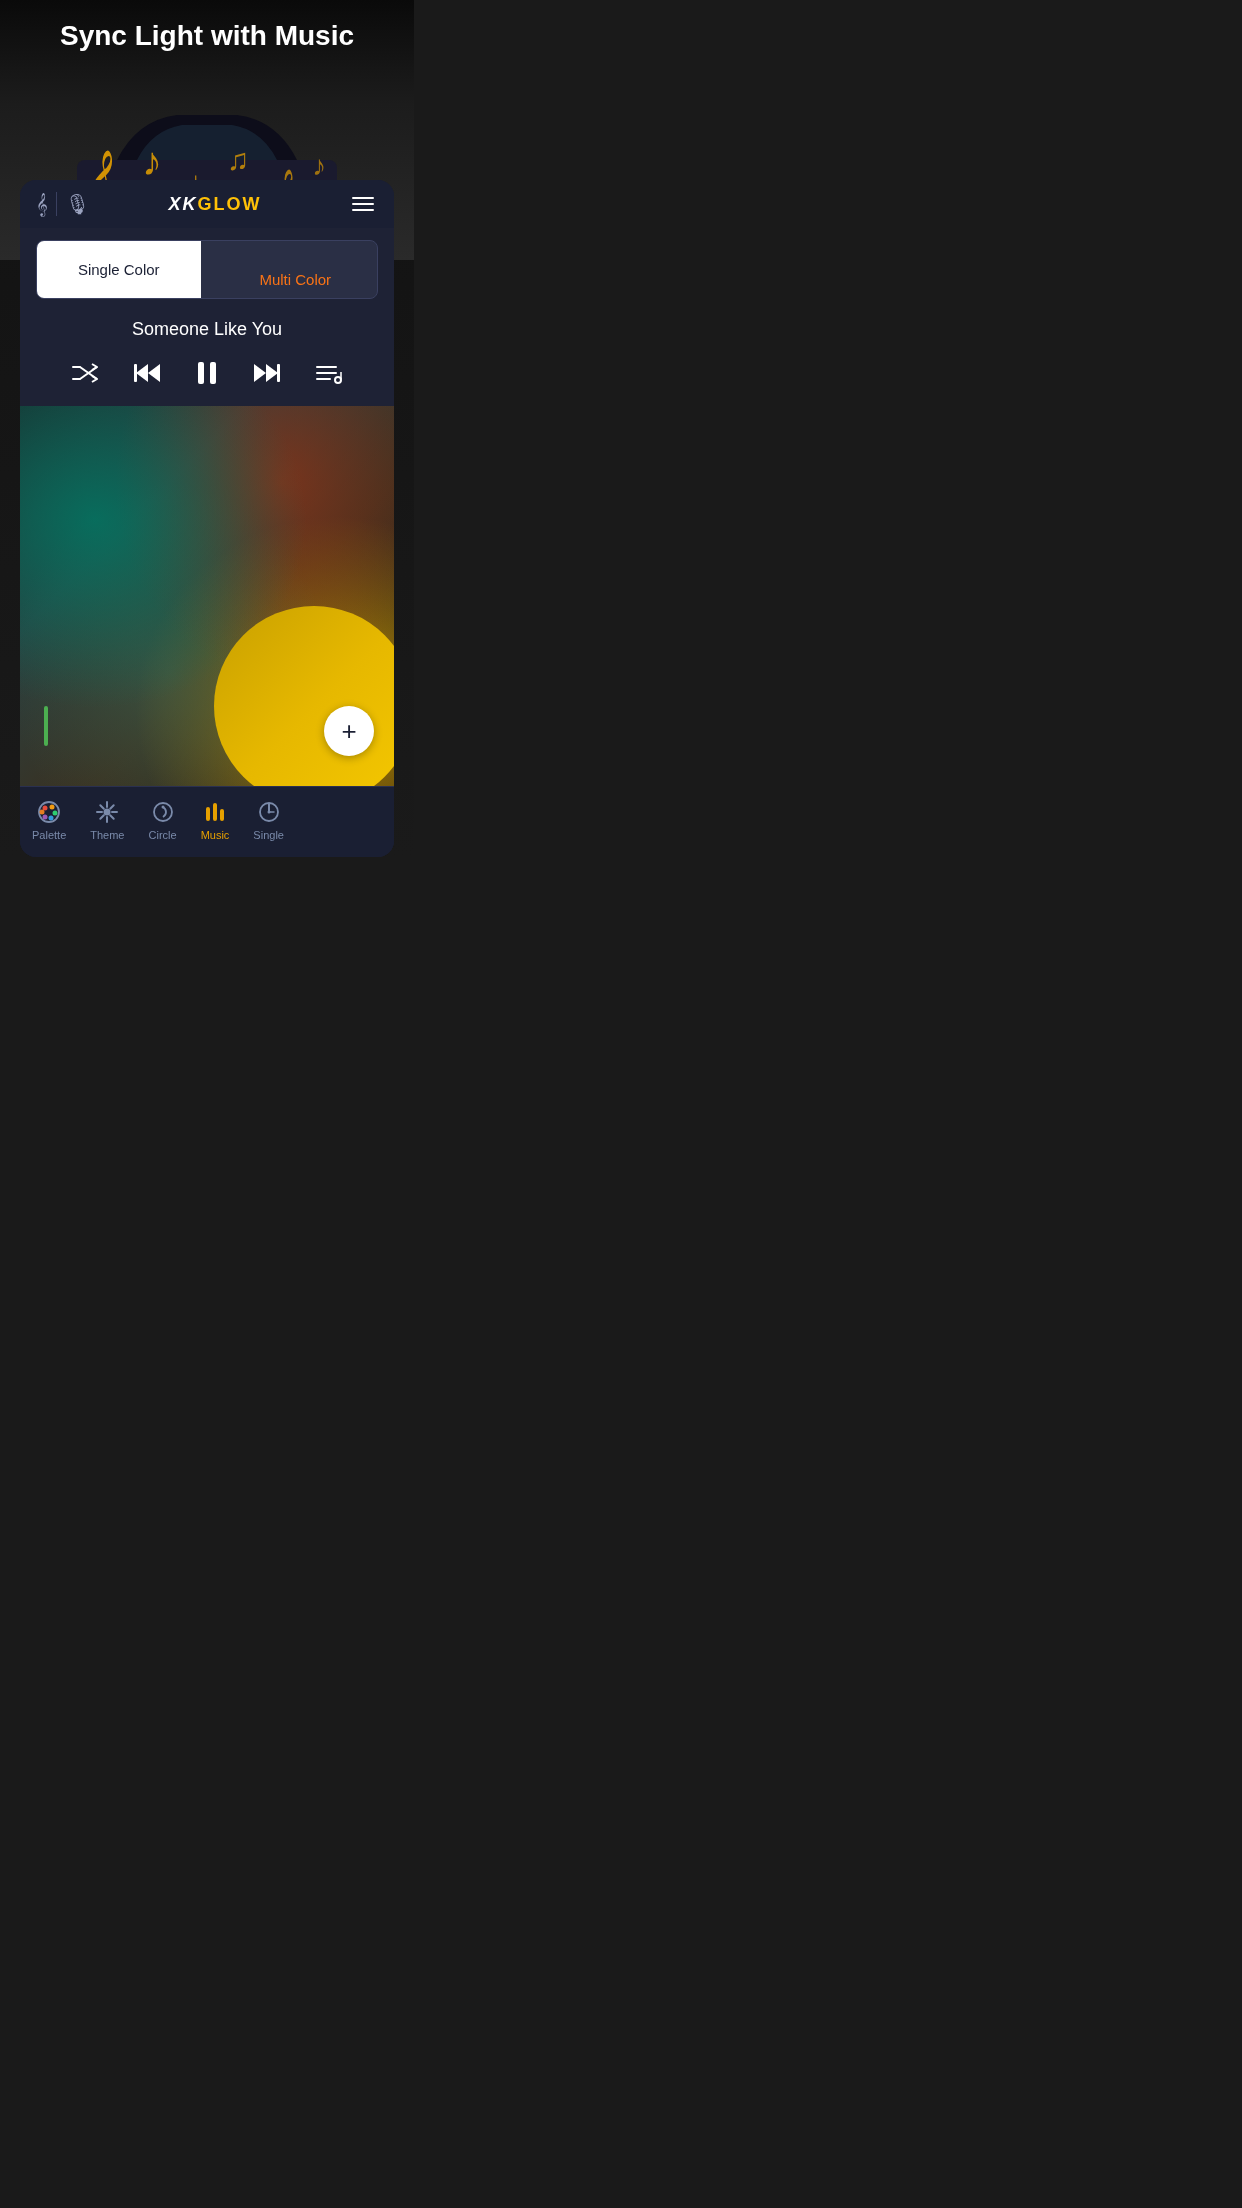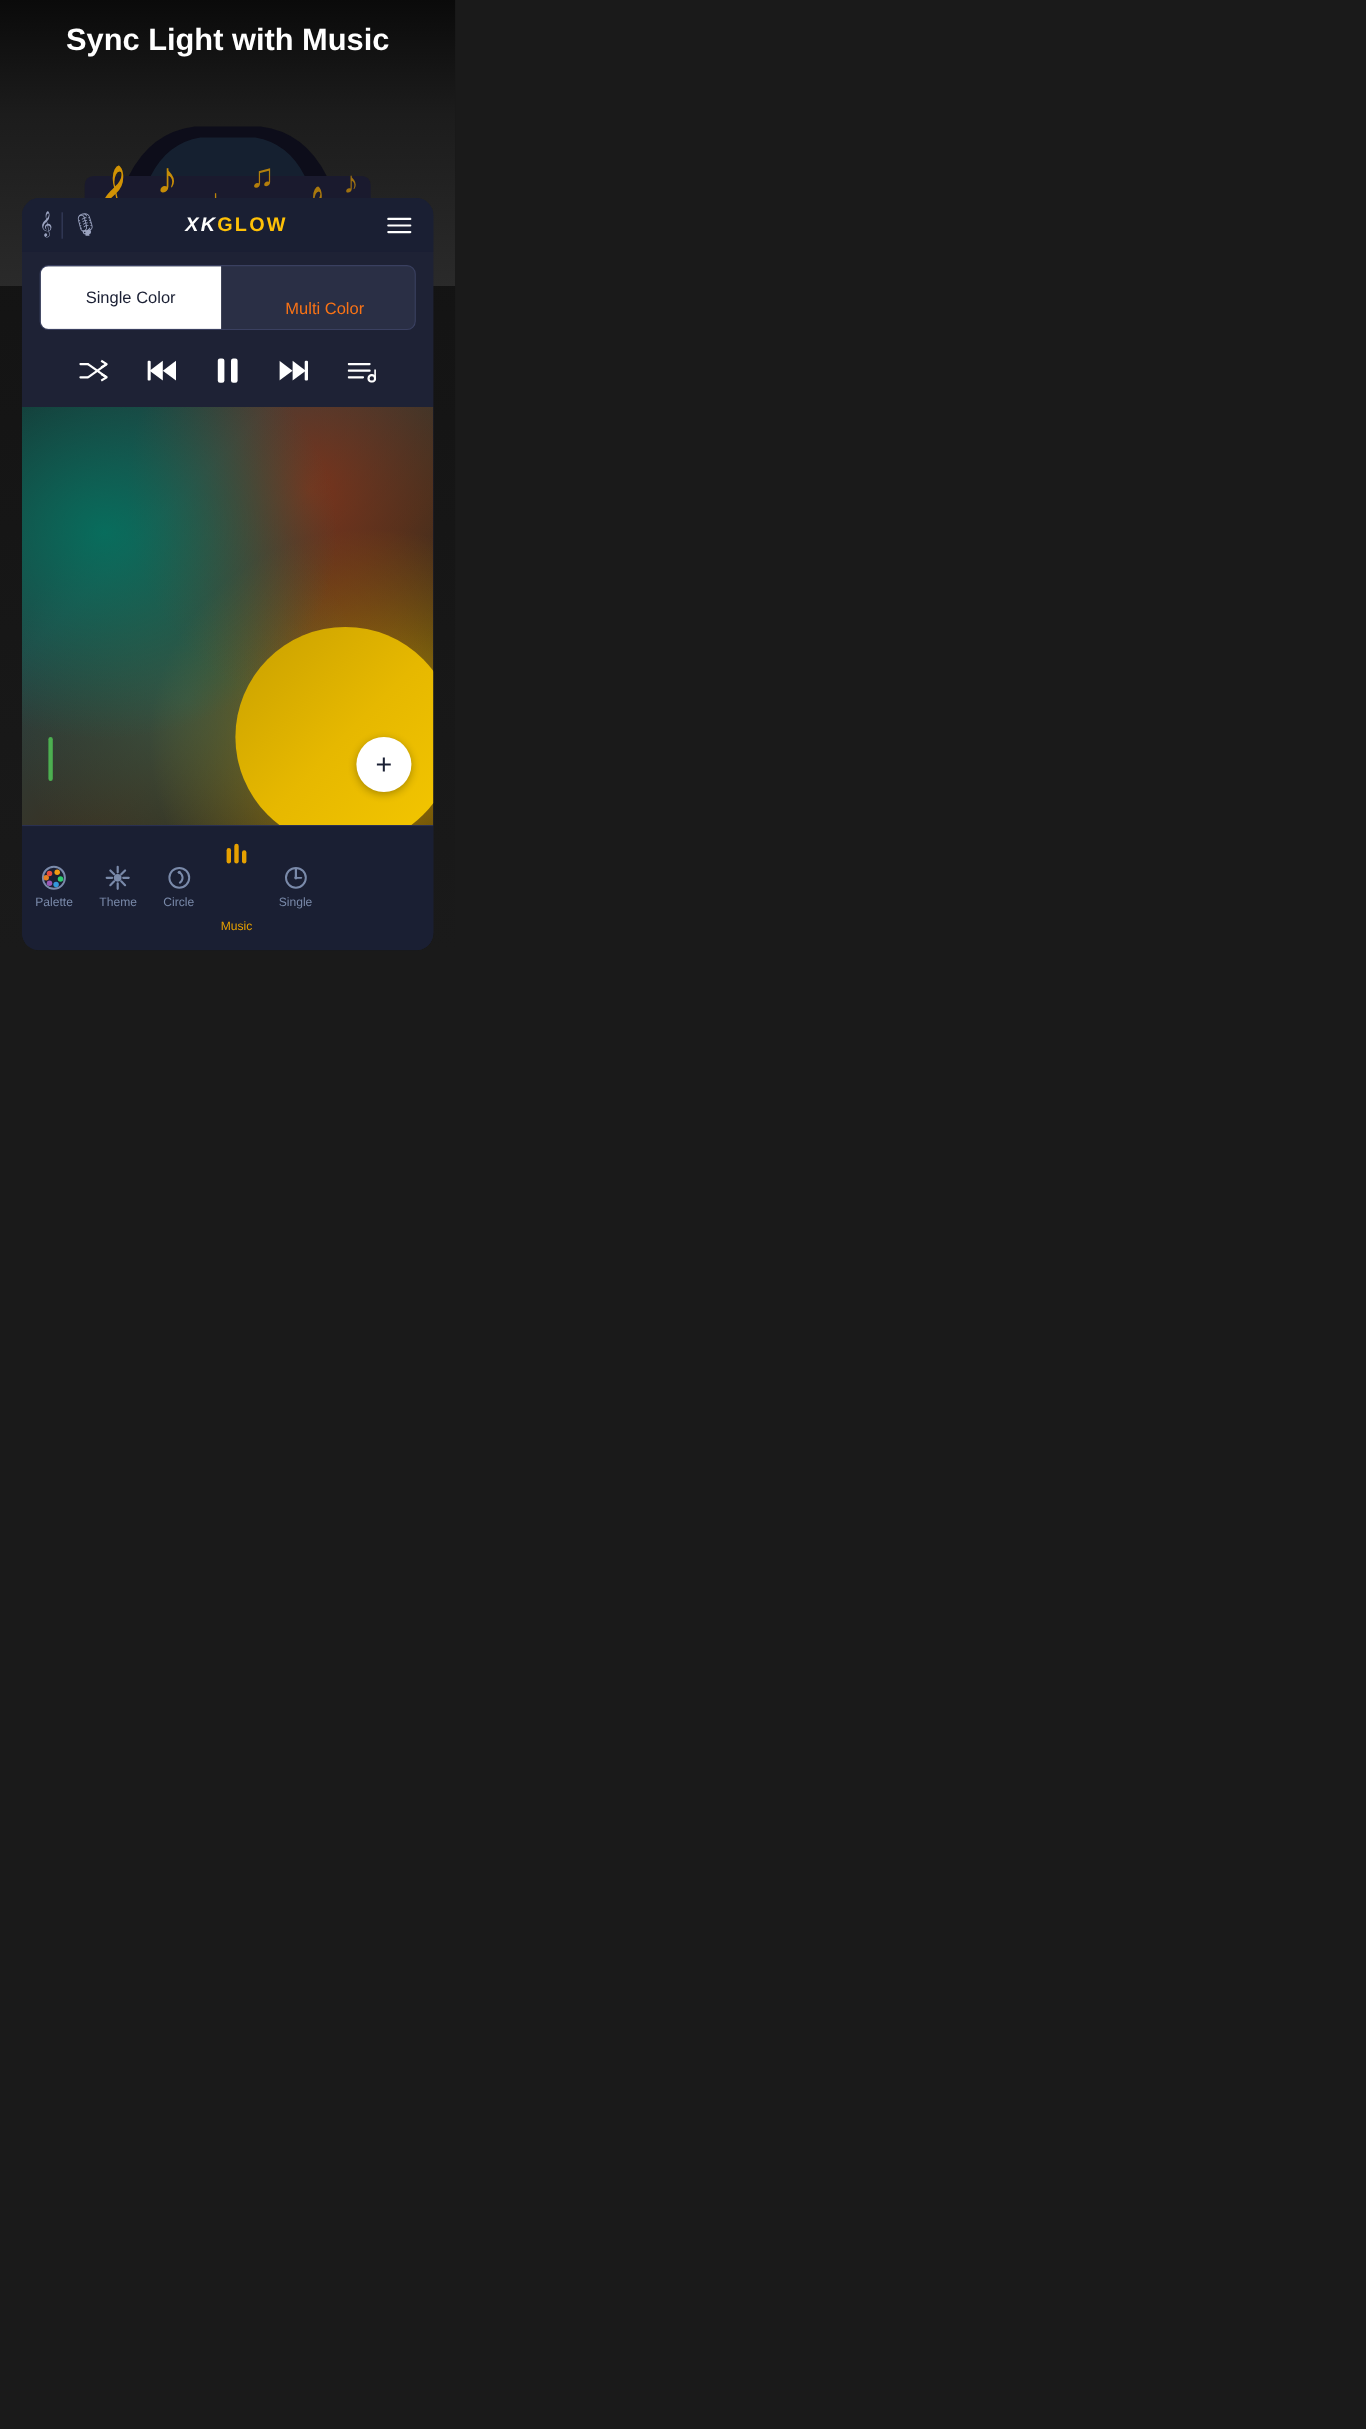--- a/index.html
+++ b/index.html
@@ -280,21 +280,20 @@
       flex-direction: column;
       align-items: center;
       gap: 4px;
       cursor: pointer;
       padding: 4px 12px;
       border-radius: 8px;
     }
 
     .nav-item.active .nav-label {
       color: #e6a000;
-      margin-top: 43px;
     }
 
     .nav-label {
       font-size: 11px;
       color: #7a8aaa;
       font-weight: 500;
     }
 
     
     .icon-svg {
@@ -403,20 +402,21 @@
             <div class="menu-line"></div>
           </div>
         </button>
       </div>
 
       <div class="tab-switcher">
         <button class="tab-btn active">Single Color</button>
         <button class="tab-btn inactive">Multi Color</button>
       </div>
 
+      <div class="song-title">Someone Like You</div>
 
       <div class="player-controls">
         <button class="ctrl-btn">
           <svg width="26" height="22" viewBox="0 0 26 22" fill="none" xmlns="http://www.w3.org/2000/svg">
             <line x1="1" y1="5" x2="8" y2="5" stroke="white" stroke-width="2" stroke-linecap="round"></line>
             <line x1="1" y1="17" x2="8" y2="17" stroke="white" stroke-width="2" stroke-linecap="round"></line>
             <line x1="8" y1="5" x2="25" y2="17" stroke="white" stroke-width="2"></line>
             <line x1="8" y1="17" x2="25" y2="5" stroke="white" stroke-width="2"></line>
             <polyline points="20,2 25,5 20,8" fill="none" stroke="white" stroke-width="2" stroke-linejoin="round"></polyline>
             <polyline points="20,14 25,17 20,20" fill="none" stroke="white" stroke-width="2" stroke-linejoin="round"></polyline>

